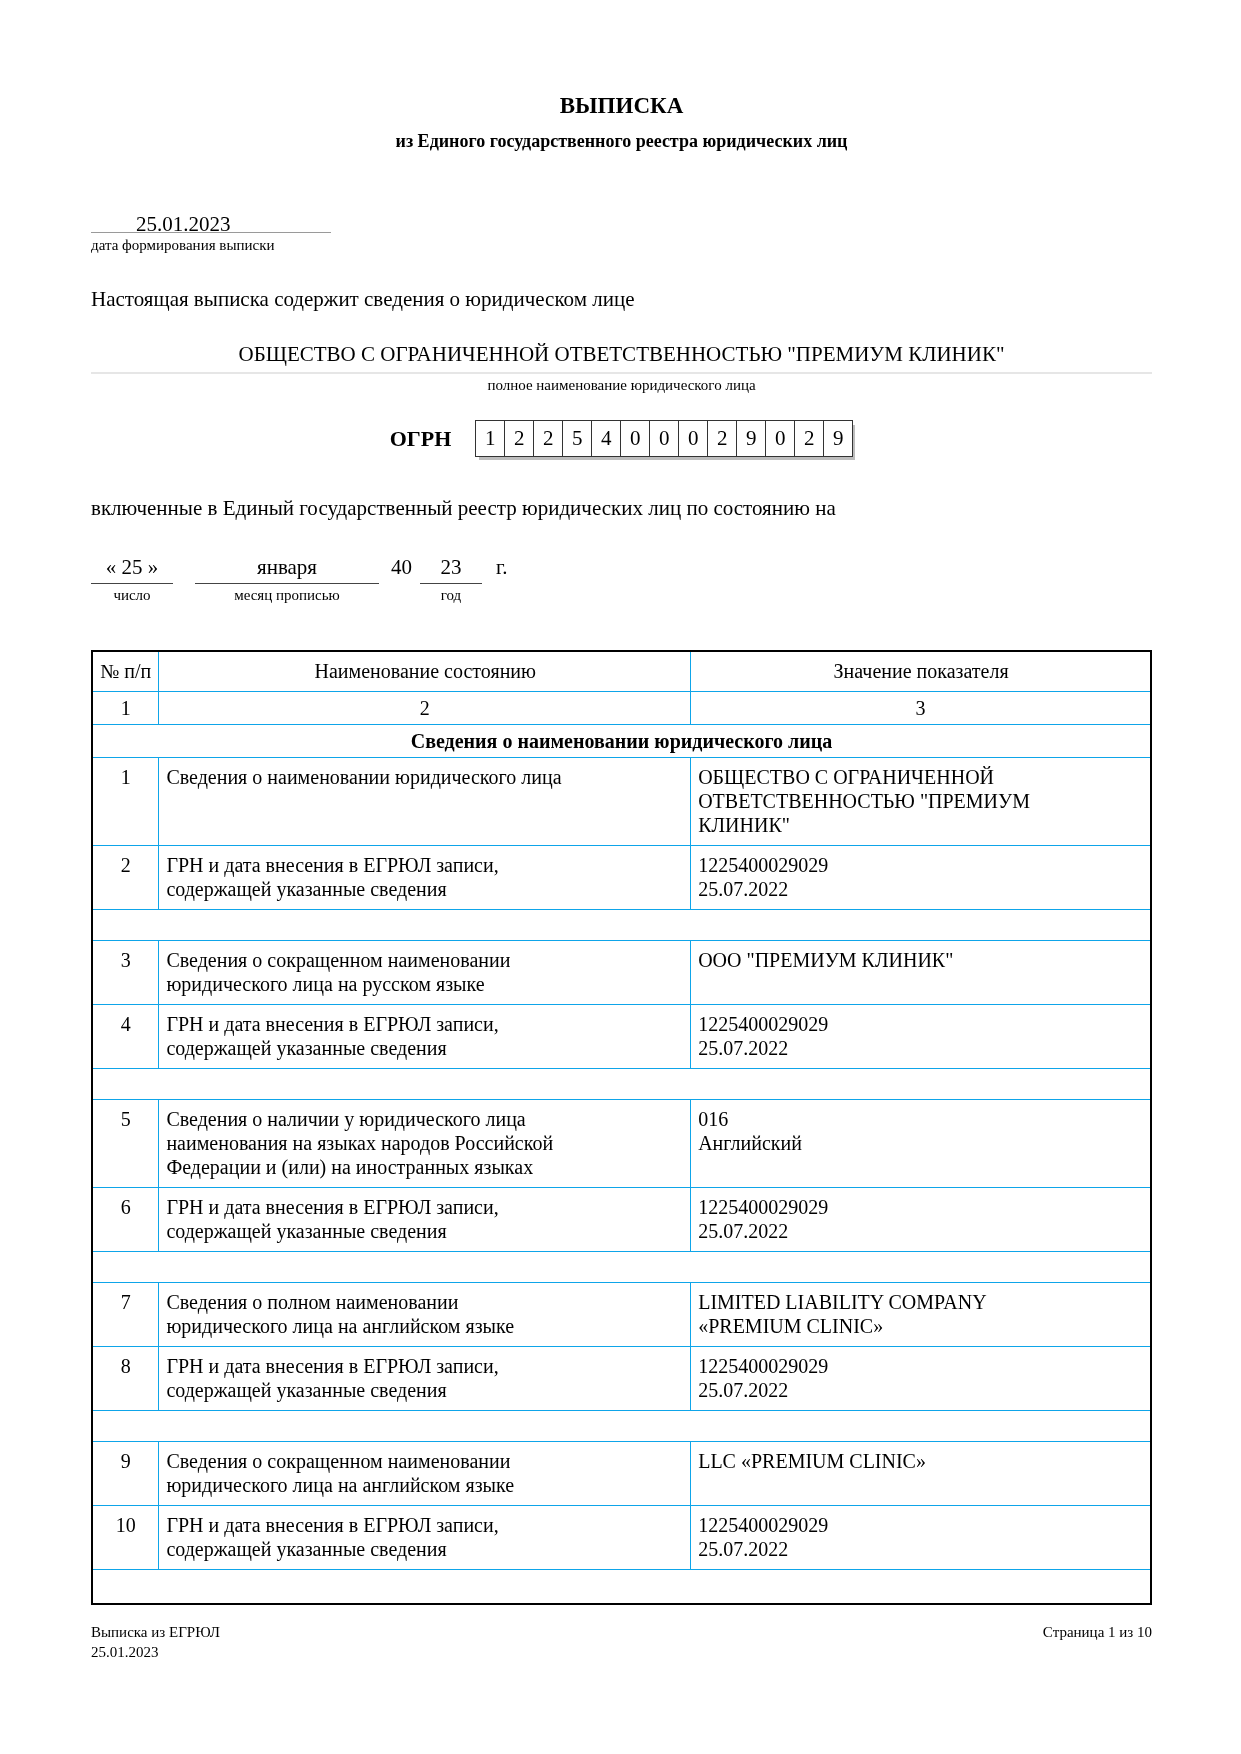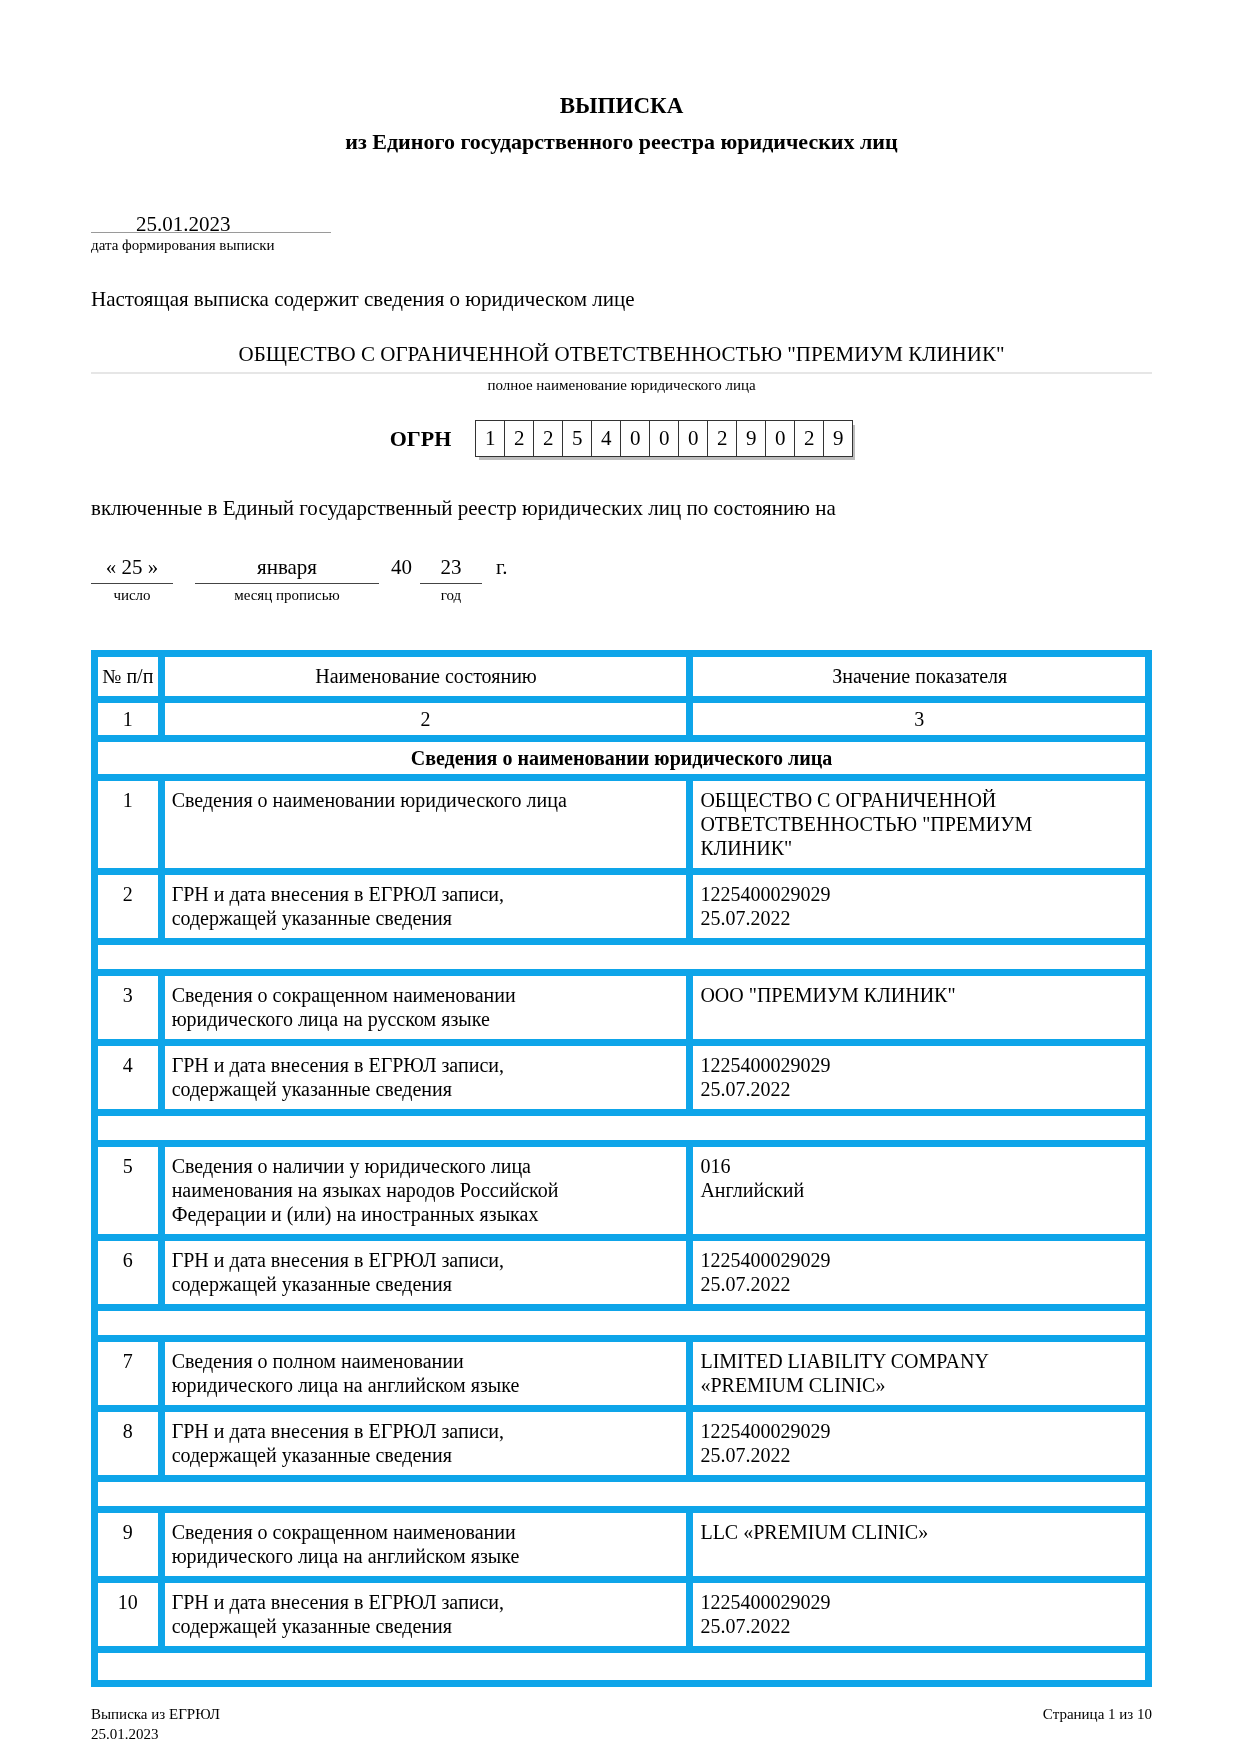--- a/index.html
+++ b/index.html
@@ -9,21 +9,21 @@
     color:#000;
     font-family:"Liberation Serif", "DejaVu Serif", serif;
     font-size:21px;
     position:relative;
     overflow:hidden;
   }
   .page { padding:92px 89px 0 91px; }
 
   
   .doc-title { text-align:center; font-weight:bold; font-size:23px; line-height:28px; margin:0; }
-  .doc-subtitle { text-align:center; font-weight:bold; font-size:22px; line-height:27px; margin:8px 0 0 0; }
+  .doc-subtitle { text-align:center; font-weight:bold; font-size:18px; line-height:27px; margin:8px 0 0 0; }
 
   
   .fd-block { margin-top:56px; width:240px; }
   .fd-value { padding-left:45px; line-height:26px; }
   .fd-line { border-bottom:1px solid #9a9a9a; height:22px; }
   .caption { font-size:15px; color:#000; line-height:17px; }
   .fd-caption { margin-top:4px; }
 
   .intro { margin-top:32px; line-height:27px; }
 
@@ -51,21 +51,21 @@
   .asof-caption { margin-top:3px; }
   .w-day { width:82px; }
   .w-month { width:184px; margin-left:22px; }
   .plain { line-height:26px; }
   .century { margin-left:12px; }
   .w-year { width:62px; margin-left:8px; }
   .year-suffix { margin-left:14px; }
 
   
   table.registry { margin-top:46px; width:1061px; border-collapse:collapse; border:2px solid #000; font-size:20px; }
-  table.registry td { border:7px solid #0ea5e9; vertical-align:top; }
+  table.registry td { border:1px solid #0ea5e9; vertical-align:top; }
   .hdr td { text-align:center; padding:5px 4px; line-height:24px; }
   .numrow td { text-align:center; padding:4px; line-height:24px; border-bottom:2px solid #000; }
   .section-row td { text-align:center; font-weight:bold; padding:4px; line-height:24px; border-bottom:2px solid #000; }
   td.col-num { width:67px; text-align:center; padding:7px 4px 8px; line-height:24px; }
   td.col-name { width:533px; padding:7px 6px 8px 7px; line-height:24px; }
   td.col-value { width:461px; padding:7px 6px 8px 7px; line-height:24px; }
   td.spacer { height:31px; }
   tr[data-name="spacer-row"]:last-child td.spacer { height:34px; }
 
   

